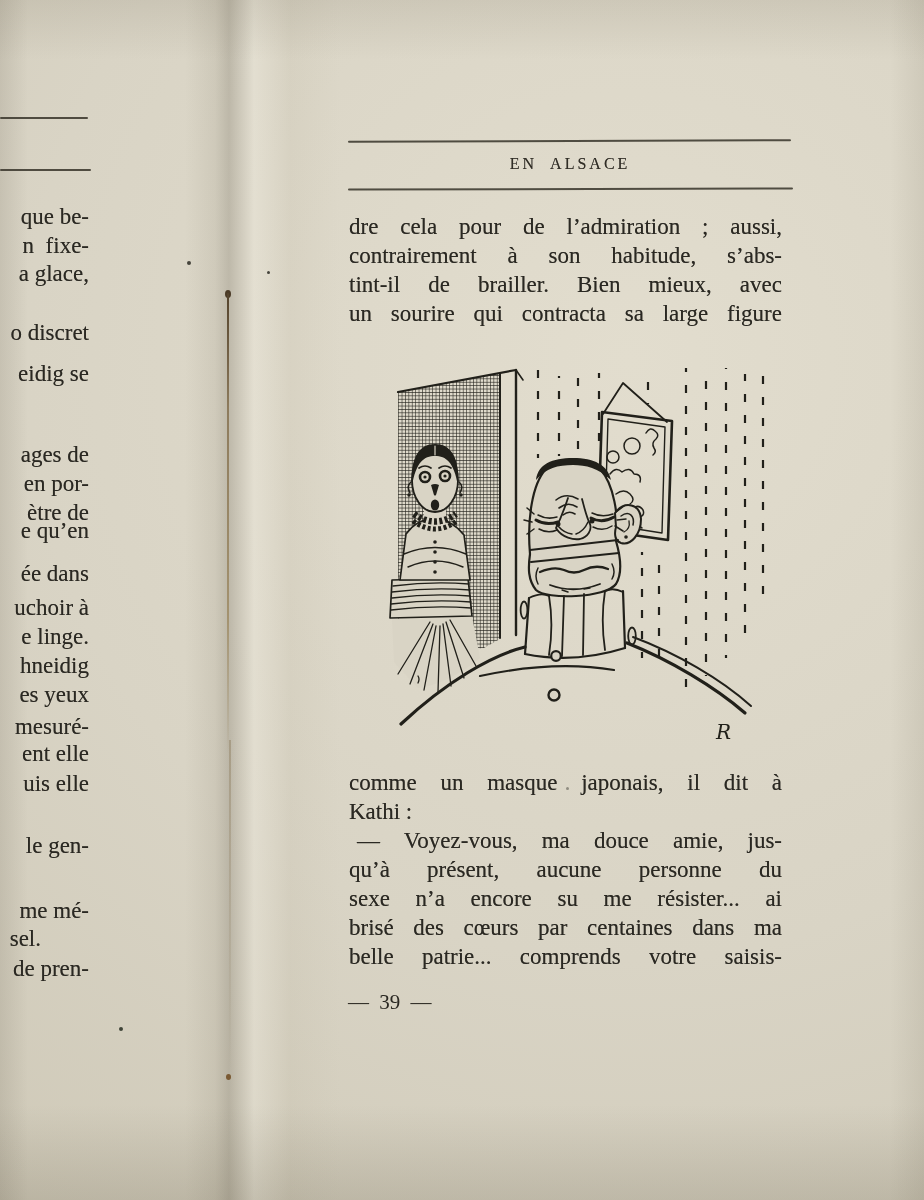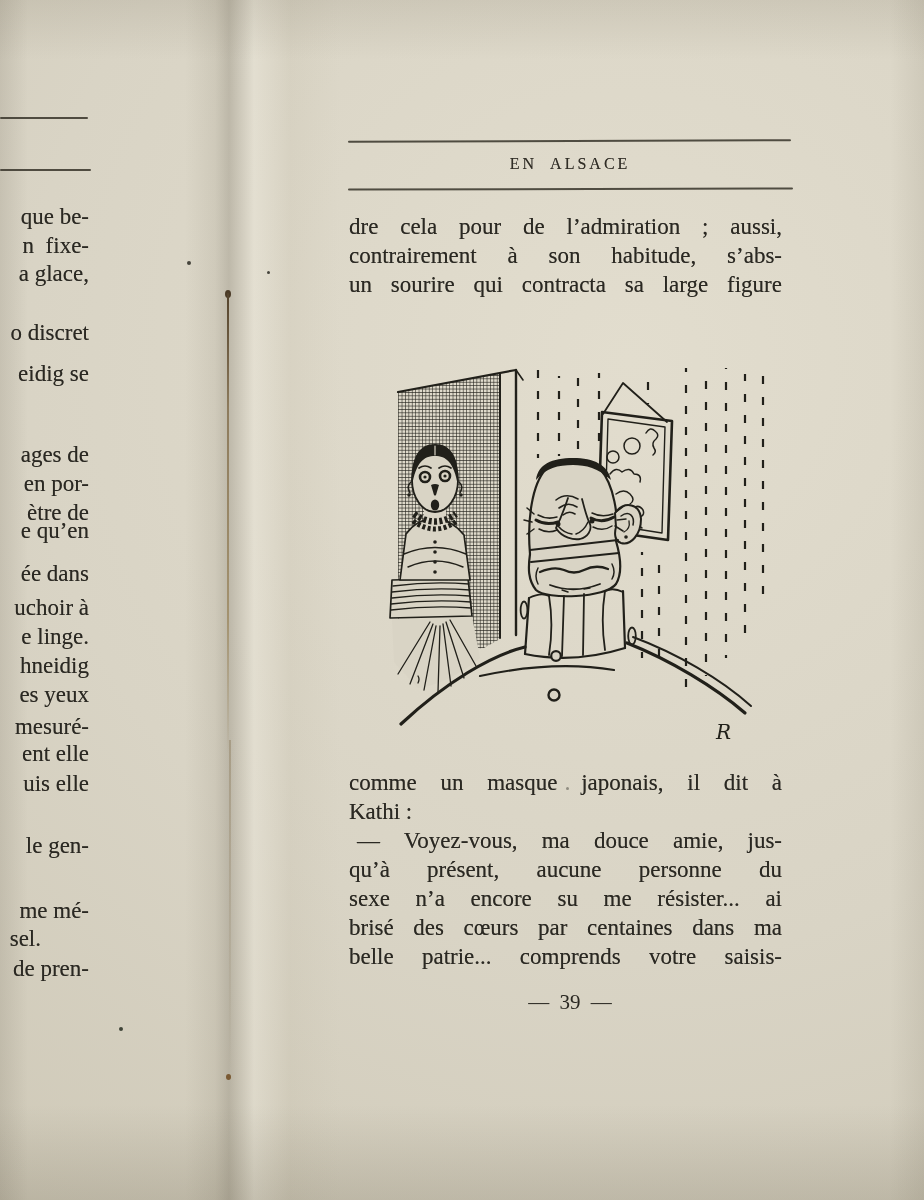--- a/index.html
+++ b/index.html
@@ -20,21 +20,21 @@
        text-shadow:0 0 .5px rgba(42,40,34,.55);}
   .bl{height:29px;overflow:visible;}
   .jl{text-align:justify;text-align-last:justify;}
   .ll{text-align:left;text-align-last:left;}
   
   .rule{position:absolute;height:2px;background:#3b382e;opacity:.88;border-radius:1px;}
   #hdr{position:absolute;left:348px;top:155px;width:444px;text-align:center;
        font-size:16px;letter-spacing:3px;word-spacing:7px;color:#302d26;
        text-shadow:0 0 .5px rgba(42,40,34,.5);}
   
-  #pgnum{position:absolute;left:348px;top:990px;width:444px;text-align:center;
+  #pgnum{position:absolute;left:348px;top:990px;width:444px;text-align:left;
          font-size:21px;word-spacing:5px;color:#2a2822;}
   
   #leftpage{position:absolute;left:0;top:0;width:91px;height:999px;}
   #leftpage .frag{position:absolute;right:2px;white-space:pre;font-size:23px;
                   line-height:28px;text-shadow:0 0 .5px rgba(42,40,34,.5);}
   
   #crease{position:absolute;left:227px;top:293px;width:2px;height:462px;border-radius:2px;
           background:linear-gradient(180deg,#54432c,#8d7b5d 25%,#a3926f 70%,rgba(163,146,111,0));}
   #crease-dot{position:absolute;left:225px;top:290px;width:6px;height:8px;border-radius:50%;background:#4a3a26;}
   #crease2{position:absolute;left:229px;top:740px;width:2px;height:330px;
@@ -77,20 +77,21 @@
   <div id="crease"></div>
   <div id="crease2"></div>
 
   <div class="rule" style="left:348px;top:140px;width:443px;transform:rotate(-0.2deg);"></div>
   <div id="hdr">EN ALSACE</div>
   <div class="rule" style="left:348px;top:188px;width:445px;transform:rotate(-0.15deg);"></div>
 
   <div class="col" id="p1" style="top:212px;">
       <div class="bl jl">dre cela pour de l’admiration ; aussi,</div>
       <div class="bl jl">contrairement à son habitude, s’abs-</div>
+      <div class="bl jl">tint-il de brailler. Bien mieux, avec</div>
       <div class="bl jl">un sourire qui contracta sa large figure</div>
     </div>
   <div class="col" id="p2" style="top:768px;">
       <div class="bl jl">comme un masque japonais, il dit à</div>
       <div class="bl ll">Kathi :</div>
       <div class="bl jl" style="padding-left: 8px;">— Voyez-vous, ma douce amie, jus-</div>
       <div class="bl jl">qu’à présent, aucune personne du</div>
       <div class="bl jl">sexe n’a encore su me résister... ai</div>
       <div class="bl jl">brisé des cœurs par centaines dans ma</div>
       <div class="bl jl">belle patrie... comprends votre saisis-</div>

